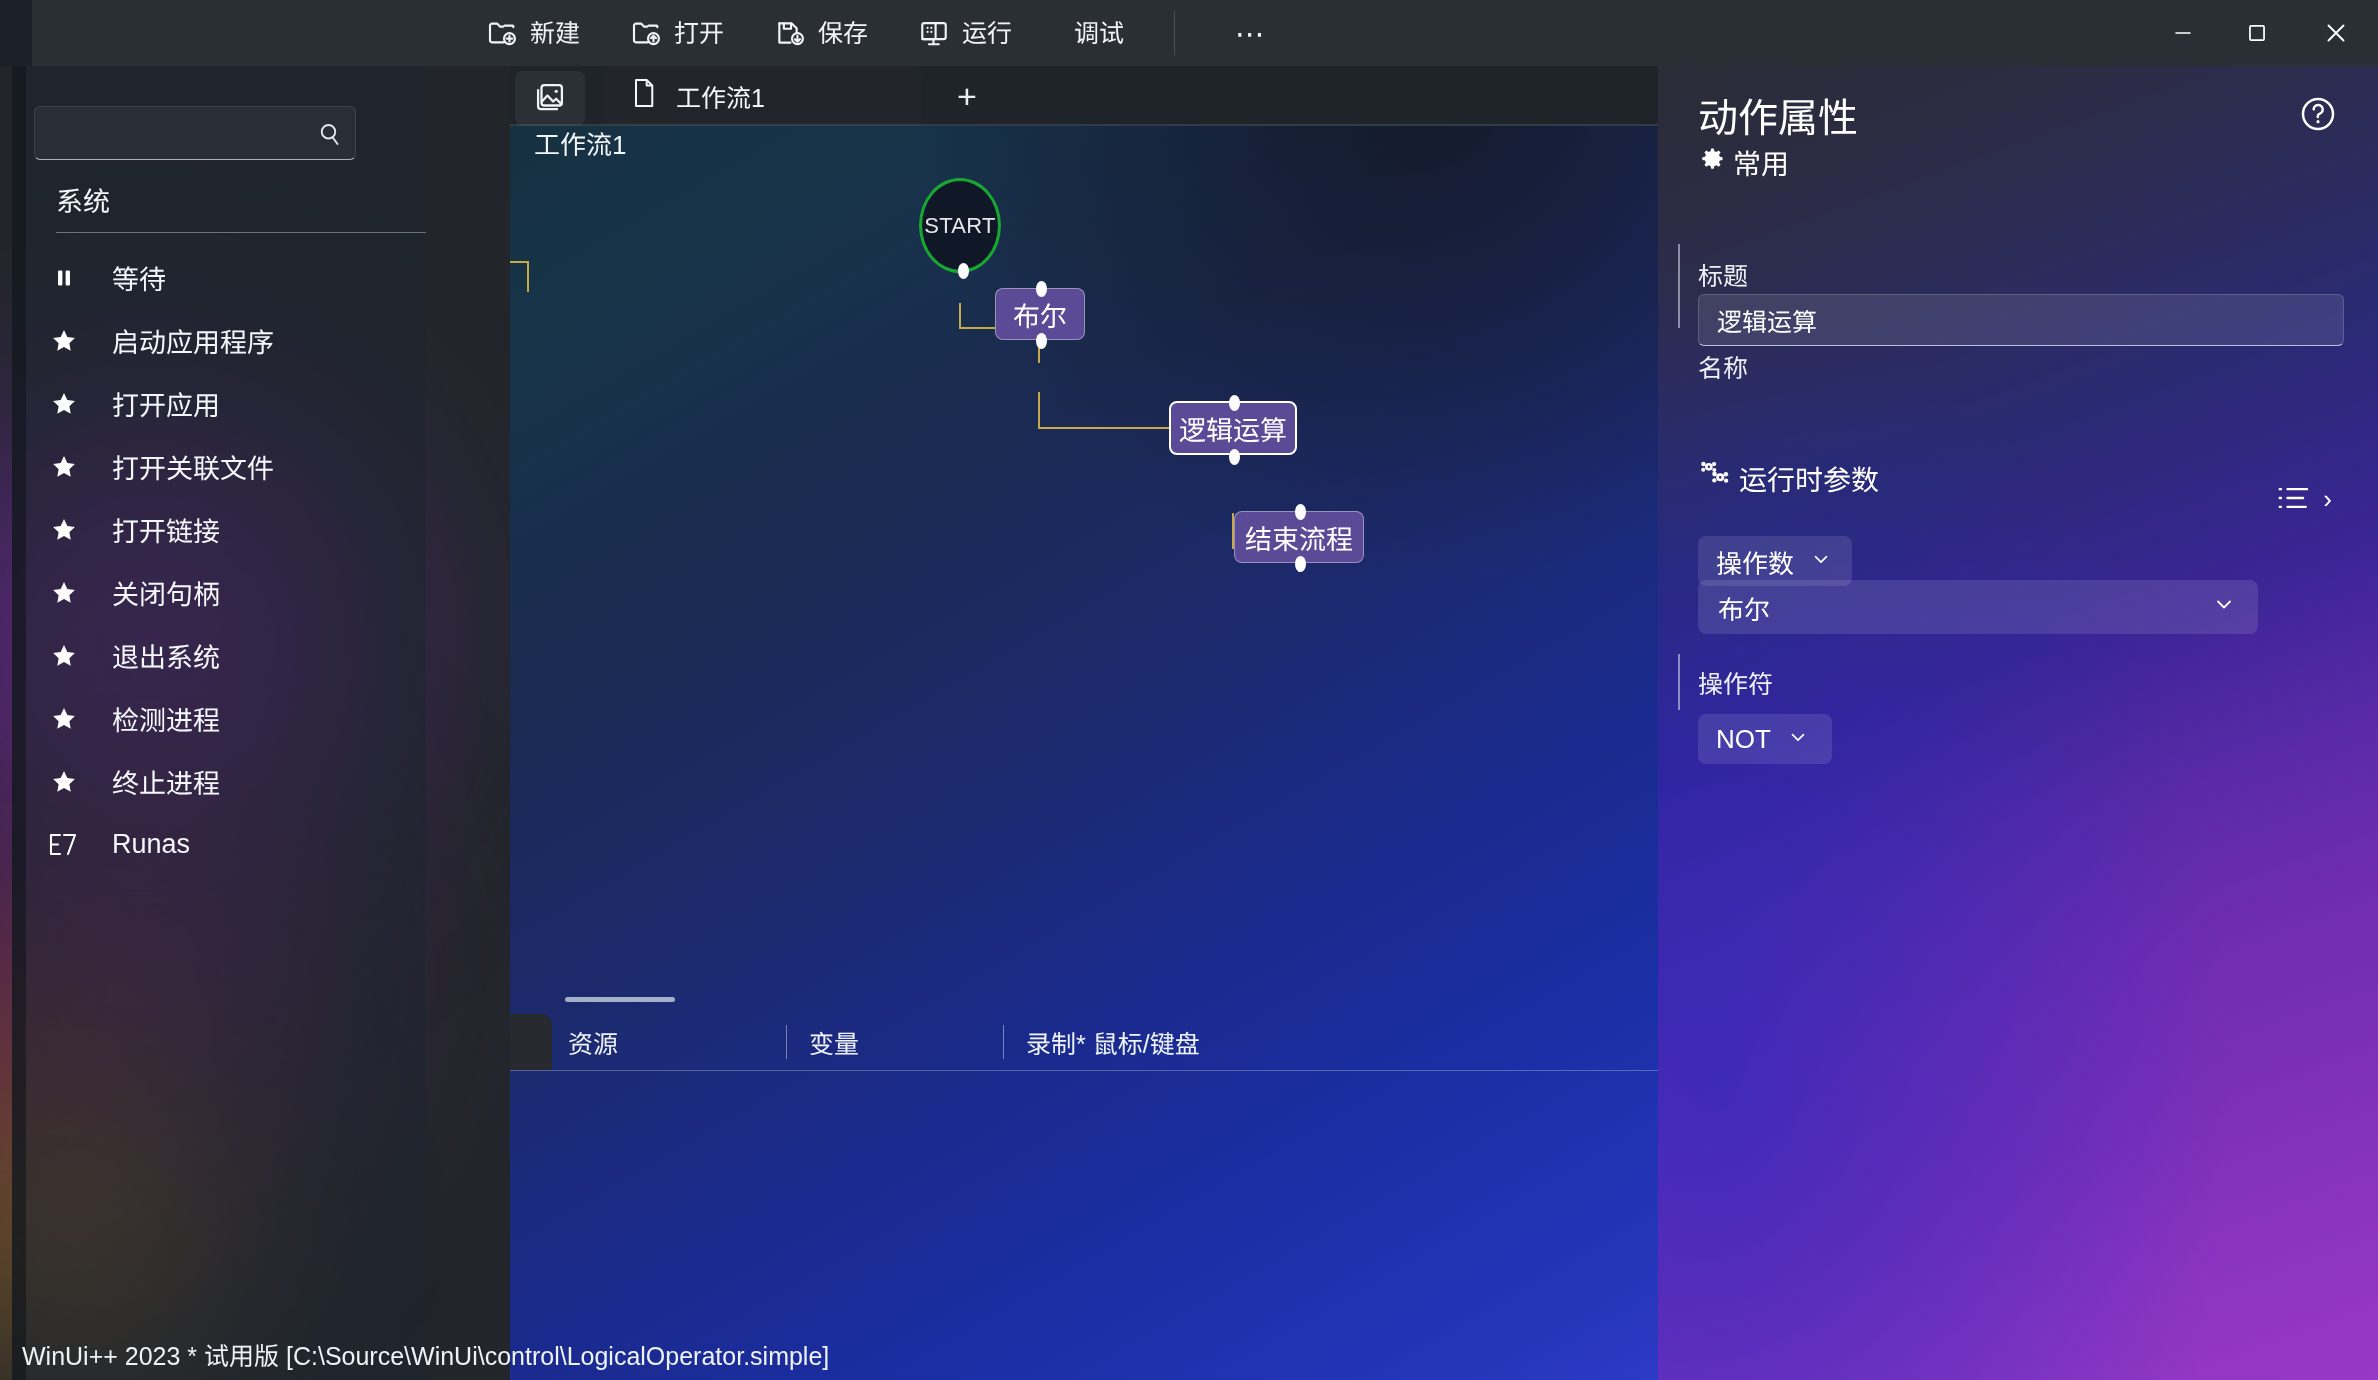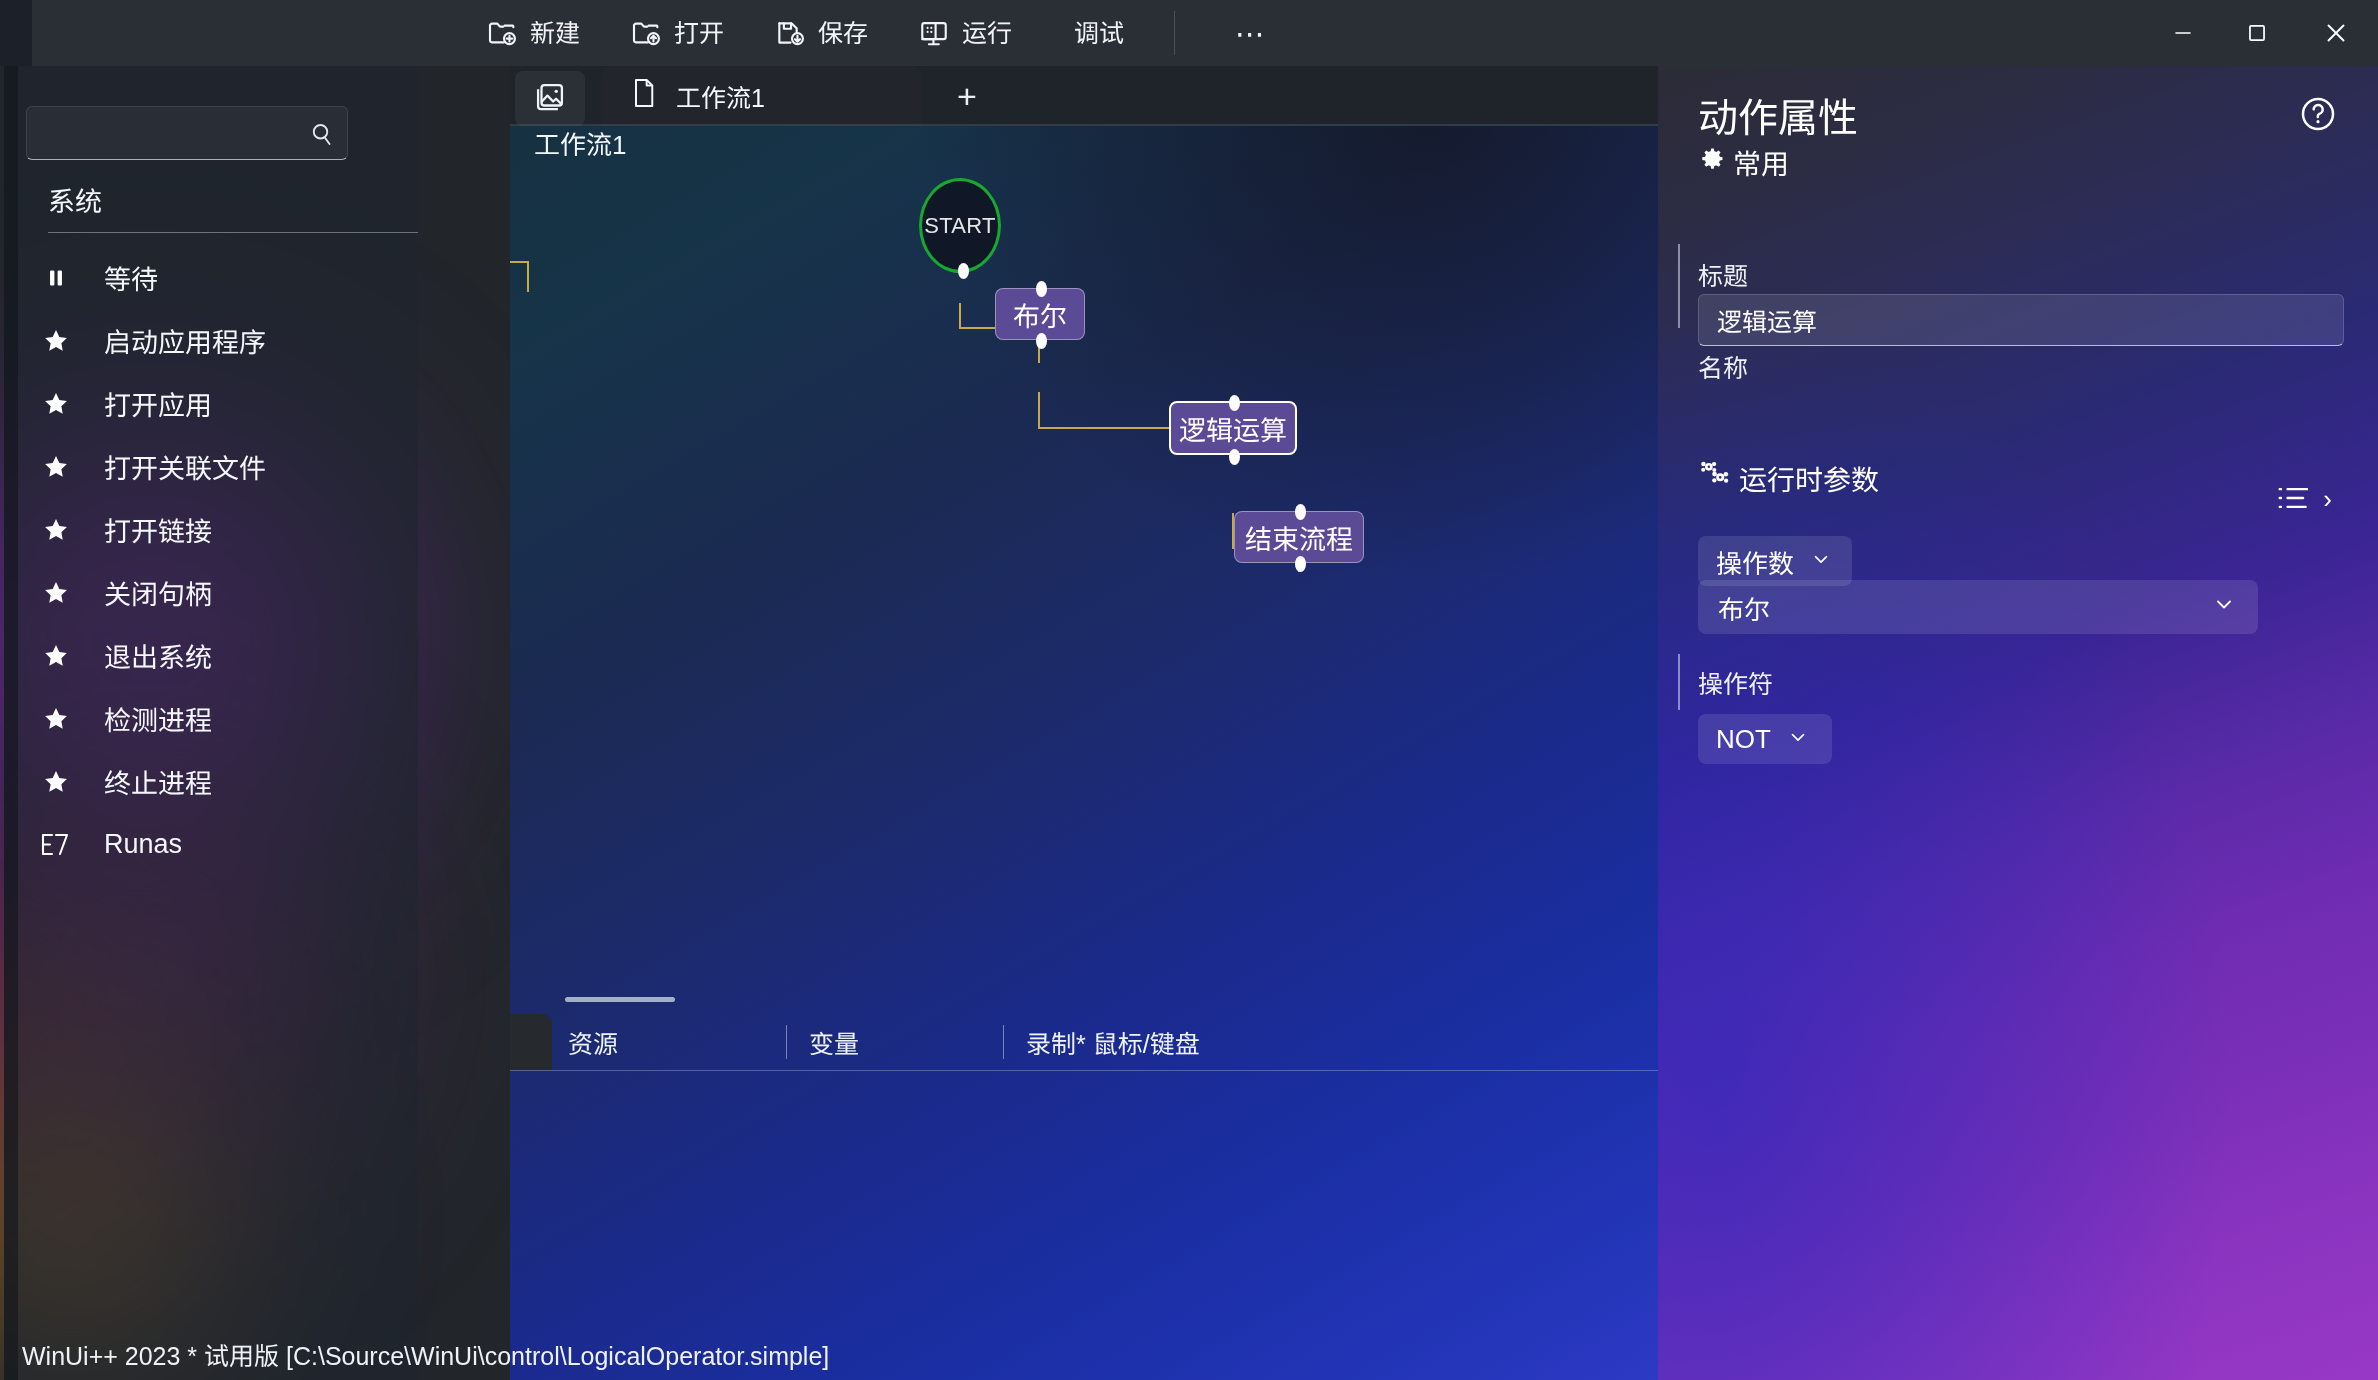--- a/index.html
+++ b/index.html
@@ -75,21 +75,21 @@
     display: flex; align-items: stretch;
   }
   .winctl div {
     width: 74px; display: flex; align-items: center; justify-content: center;
     color: #ffffff;
   }
   .winctl div:last-child { width: 84px; }
 
   
   .sidebar {
-    position: absolute; left: 4px; top: 66px; width: 414px; height: 1314px;
+    position: absolute; left: 12px; top: 66px; width: 414px; height: 1314px;
     background: rgba(30,37,46,0.62);
     z-index: 20; overflow: hidden;
   }
   .sidebar-left-accent {
     position: absolute; left: 0; top: 0; width: 14px; height: 100%;
     background: rgba(14,18,24,0.55);
   }
   .search-wrap {
     position: absolute; left: 22px; top: 40px;
     width: 322px; height: 54px;

